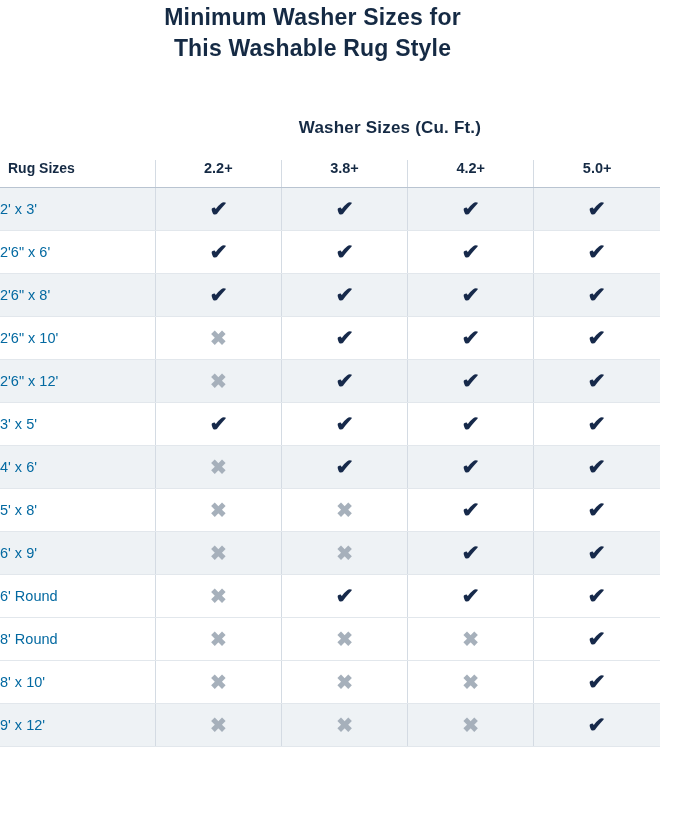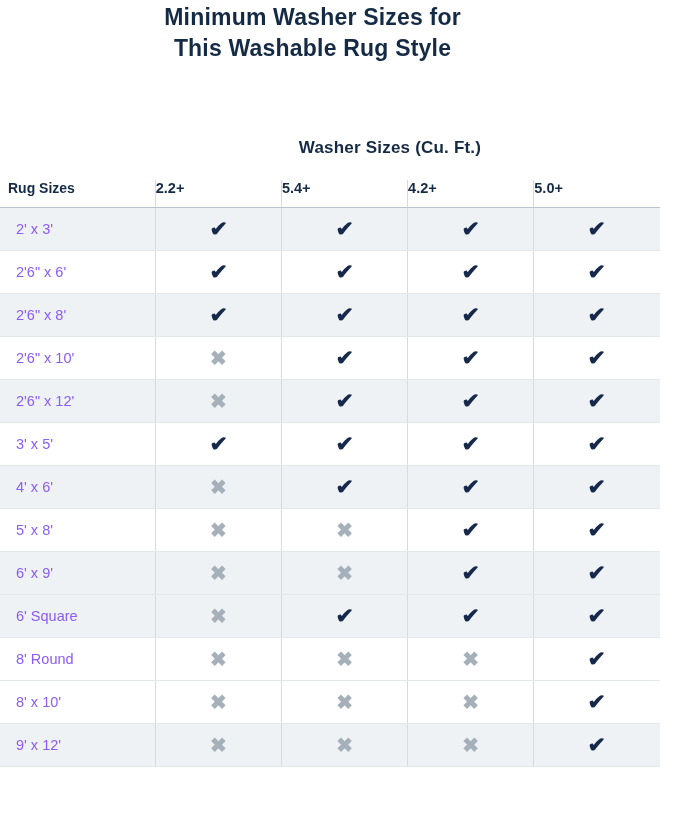--- a/index.html
+++ b/index.html
@@ -30,41 +30,41 @@
     padding-top: 2px;
   }
   .title .line {
     display: block;
   }
   .washer-header {
     text-align: center;
     font-size: 17px;
     font-weight: bold;
     color: #152a44;
-    margin-top: 74px;
+    margin-top: 54px;
     
     padding-left: 155px;
     letter-spacing: 0.2px;
   }
   table.grid {
     border-collapse: collapse;
     width: 660px;
     margin: 22px auto 0 auto;
     table-layout: fixed;
   }
   table.grid col.rugcol { width: 155px; }
   table.grid col.wcol { width: 126px; }
 
   thead th {
     font-size: 14.5px;
     font-weight: bold;
     color: #152a44;
     padding: 0 0 11px 0;
     vertical-align: bottom;
-    text-align: left;
+    text-align: center;
     background: #ffffff;
     border-bottom: 1px solid #b9c4d1;
   }
   thead th.rug-head {
     text-align: left;
     font-size: 14px;
     padding-left: 8px;
     border-right: 1px solid #d4dbe3;
   }
   thead th.w-head {
@@ -78,23 +78,23 @@
     height: 42px;
     border-bottom: 1px solid #e2e7ec;
     border-right: 1px solid #d4dbe3;
     text-align: center;
     vertical-align: middle;
     padding: 0;
   }
   tbody td.last { border-right: none; }
   tbody td.rug {
     text-align: left;
-    padding-left: 16px;
+    padding-left: 0;
     font-size: 14.5px;
-    color: #8b5cf6;
+    color: #0369a1;
     border-right: 1px solid #d4dbe3;
   }
   tbody tr.alt td {
     background: #eef2f5;
   }
   tbody tr td {
     background: #ffffff;
   }
   tbody tr.alt td.rug,
   tbody tr.alt td { background: #eef2f5; }
@@ -132,21 +132,21 @@
       <col class="rugcol">
       <col class="wcol">
       <col class="wcol">
       <col class="wcol">
       <col class="wcol">
     </colgroup>
     <thead>
       <tr>
         <th class="rug-head">Rug Sizes</th>
         <th class="w-head">2.2+</th>
-        <th class="w-head">5.4+</th>
+        <th class="w-head">3.8+</th>
         <th class="w-head">4.2+</th>
         <th class="w-head last">5.0+</th>
       </tr>
     </thead>
     <tbody id="table-body">
         <tr class="alt">
           <td class="rug">2' x 3'</td>
           <td><span class="mark check">✔</span></td>
           <td><span class="mark check">✔</span></td>
           <td><span class="mark check">✔</span></td>
@@ -201,22 +201,22 @@
           <td><span class="mark check">✔</span></td>
           <td class="last"><span class="mark check">✔</span></td>
         </tr>
         <tr class="alt">
           <td class="rug">6' x 9'</td>
           <td><span class="mark cross">✖</span></td>
           <td><span class="mark cross">✖</span></td>
           <td><span class="mark check">✔</span></td>
           <td class="last"><span class="mark check">✔</span></td>
         </tr>
-        <tr class="alt">
-          <td class="rug">6' Square</td>
+        <tr>
+          <td class="rug">6' Round</td>
           <td><span class="mark cross">✖</span></td>
           <td><span class="mark check">✔</span></td>
           <td><span class="mark check">✔</span></td>
           <td class="last"><span class="mark check">✔</span></td>
         </tr>
         <tr>
           <td class="rug">8' Round</td>
           <td><span class="mark cross">✖</span></td>
           <td><span class="mark cross">✖</span></td>
           <td><span class="mark cross">✖</span></td>

